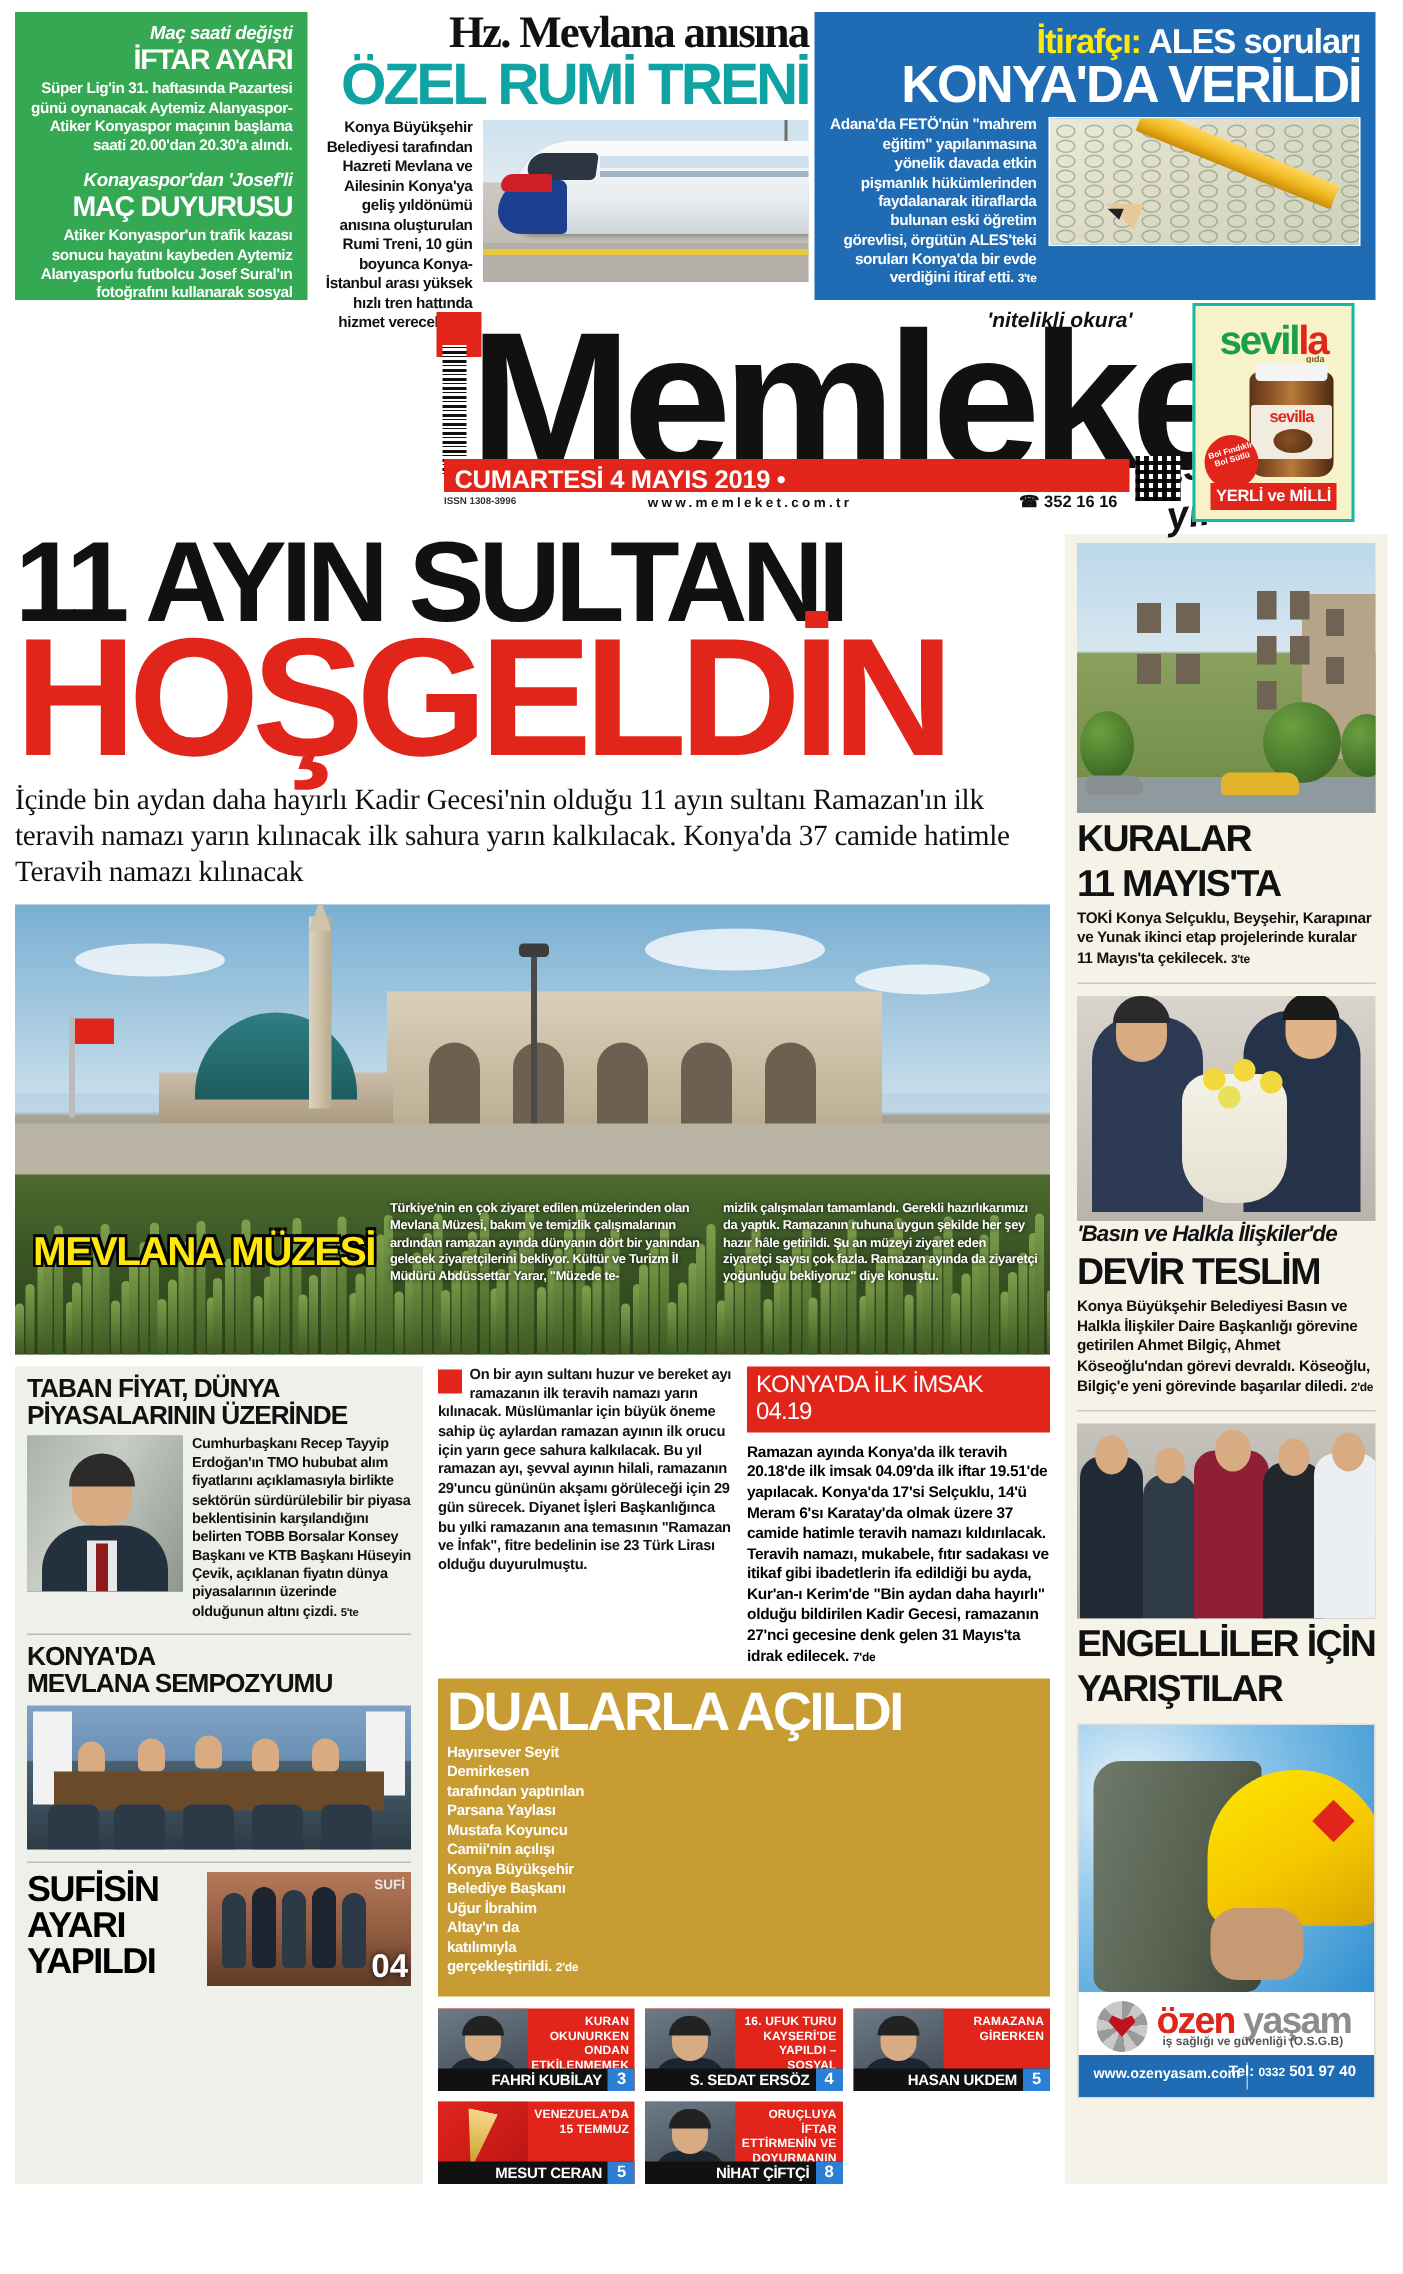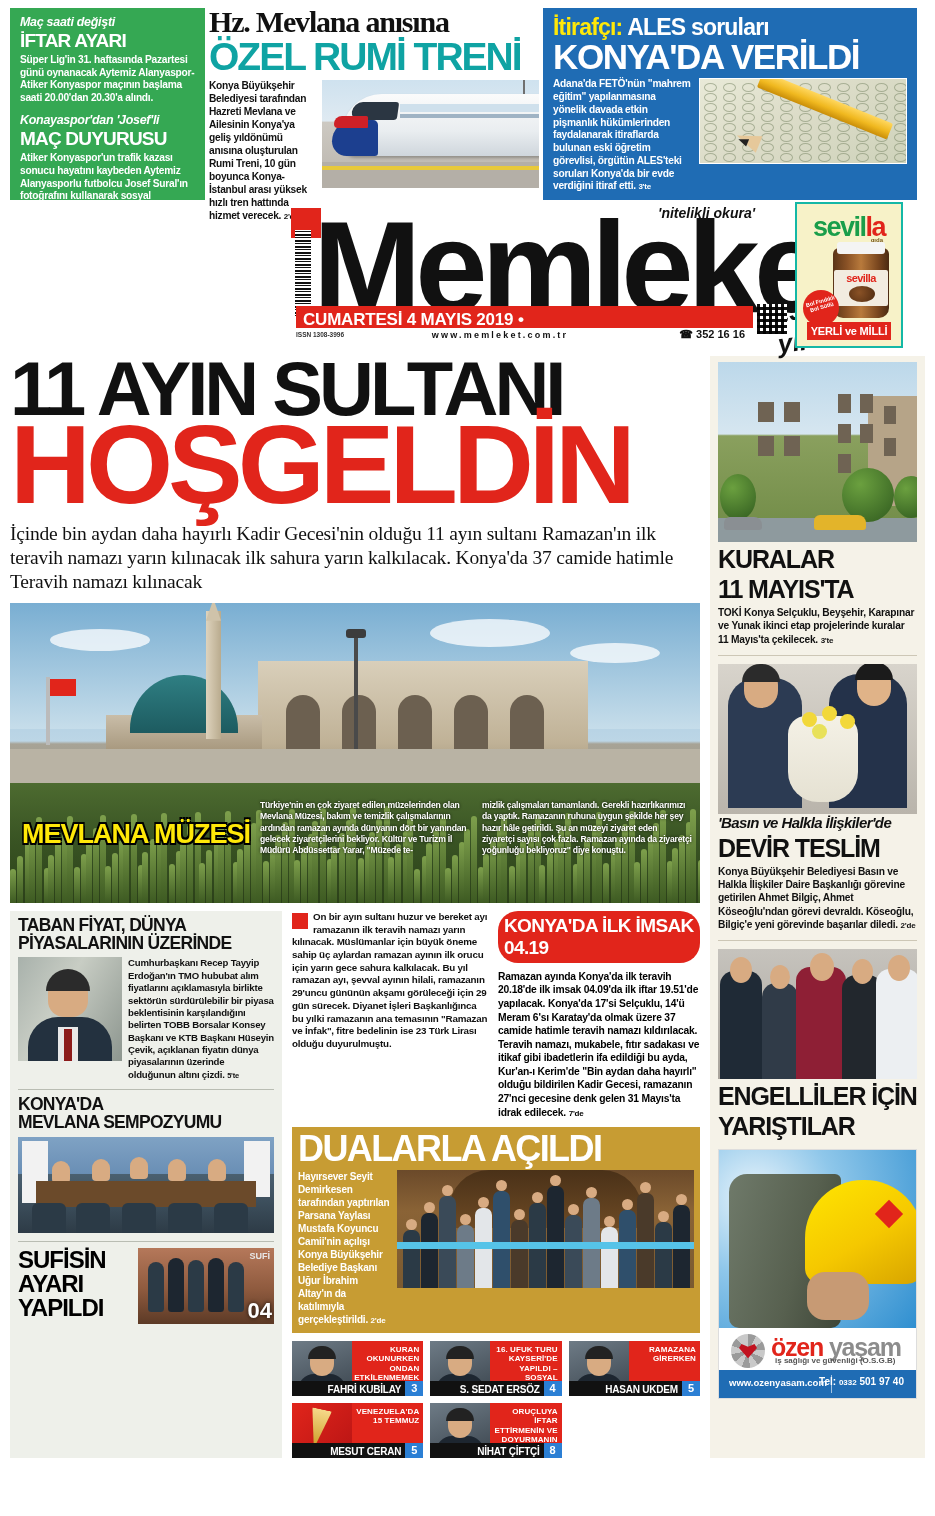--- a/index.html
+++ b/index.html
@@ -6,21 +6,21 @@
   body {
     width: 935px; height: 1516px;
     background: #fff;
     font-family: "Liberation Sans", sans-serif;
     overflow: hidden;
     position: relative;
   }
   .page { width:935px; height:1516px; position:relative; background:#fff; }
 
   
-  .top-strip { display:flex; width:935px; height:200px; padding:8px 10px 0 10px; gap:4px; }
+  .top-strip { display:flex; width:935px; height:200px; padding:8px 10px 0 10px; gap:4px;text-align:right; }
 
   .sports-col { width:195px; background:#35a853; color:#fff; padding:8px 10px 6px 10px;
                 display:flex; flex-direction:column; }
   .sports-kicker { font-style:italic; font-weight:bold; font-size:12.5px; line-height:1.1; letter-spacing:-0.3px; }
   .sports-head { font-weight:bold; font-size:19px; line-height:1; letter-spacing:-0.8px; margin-top:1px; }
   .sports-body { font-weight:bold; font-size:10.2px; line-height:1.26; margin-top:4px; letter-spacing:-0.25px; }
   .sports-photo { height:70px; background:linear-gradient(160deg,#0d4d2a 0%,#13673a 45%,#0a3d22 100%);
                   position:relative; overflow:hidden; }
 
   .rumi-col { width:330px; }
@@ -198,28 +198,28 @@
   .sufi-badge { position:absolute; right:2px; bottom:0px; font-weight:bold; font-size:22px; color:#fff;
                 text-shadow:0 0 4px rgba(0,0,0,.8); }
   .sufi-lbl { position:absolute; right:4px; top:3px; font-size:9px; font-weight:bold; color:#e7e7e7; }
 
   
   .lr-top { display:flex; gap:10px; }
   .lr-col1 { width:196px; }
   .lr-col2 { width:202px; }
   .redsq-sm { width:16px; height:16px; background:#e1251b; float:left; margin:2px 5px 0 0; }
   .lr-body { font-weight:bold; font-size:9.8px; line-height:1.3; letter-spacing:-.2px; color:#111; }
-  .imsak-bar { background:#e1251b; color:#fff; font-weight:bold; font-size:19px; padding:4px 6px;
-               letter-spacing:-.6px;border-radius:20px; }
+  .imsak-bar { background:#e1251b; color:#fff; font-weight:normal; font-size:16px; padding:4px 6px;
+               letter-spacing:-.6px; }
   .imsak-body { font-weight:bold; font-size:10.3px; line-height:1.32; margin-top:7px; letter-spacing:-.2px; }
   .imsak-body .pg { font-size:8px; }
 
   .dua { margin-top:8px; background:#c79c33; padding:4px 6px 6px 6px; }
   .dua-head { font-weight:bold; font-size:36px; line-height:1; color:#fff; letter-spacing:-1.6px; }
-  .dua-row { display:flex; gap:7px; margin-top:3px; }
+  .dua-row { display:flex; gap:7px; margin-top:3px;flex-direction:column; }
   .dua-body { width:92px; font-weight:bold; font-size:10px; line-height:1.3; color:#fff; letter-spacing:-.2px; }
   .dua-body .pg { font-size:8px; }
   .dua-photo { flex:1; height:118px; position:relative; overflow:hidden;
                background:linear-gradient(180deg,#6b4a2a 0%,#8a6336 35%,#7a5a30 100%); }
   .mosque-door { position:absolute; left:52px; top:0; right:52px; height:58px;
                  background:linear-gradient(180deg,#4a3118,#6d4a24); border-radius:40px 40px 0 0; }
   .ribbon { position:absolute; left:0; right:0; top:72px; height:7px; background:#56c3e8; }
   .crowd-p { position:absolute; border-radius:7px 7px 0 0; }
 
   

